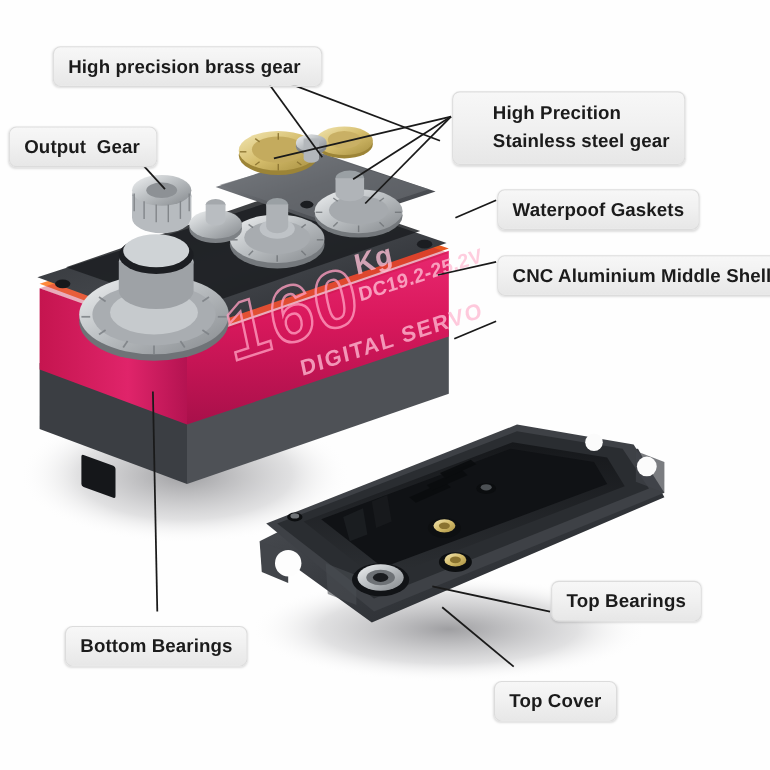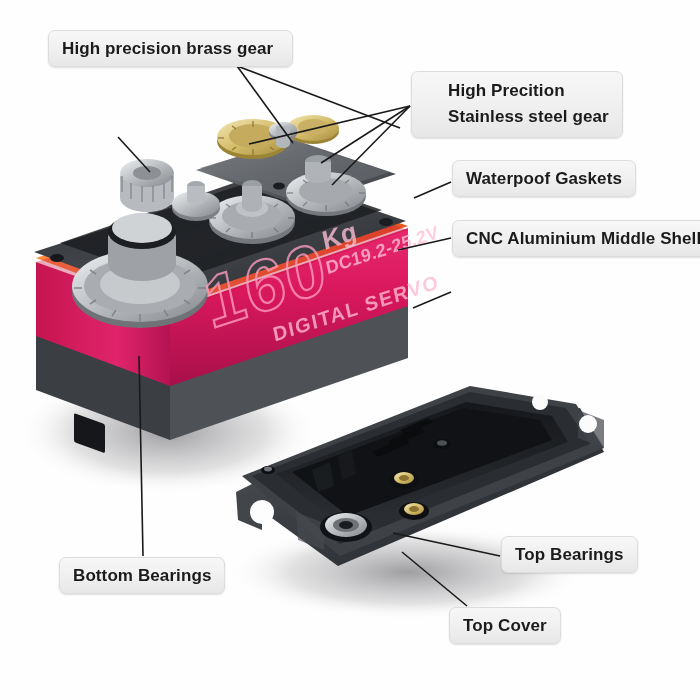--- a/index.html
+++ b/index.html
@@ -25,20 +25,21 @@
     box-shadow: 0 1px 2px rgba(0,0,0,0.13);
     color: #1b1b1b;
     font-weight: bold;
     font-size: 17px;
     letter-spacing: 0.1px;
     line-height: 1.38;
     padding: 6px 13px;
     white-space: pre;
     box-sizing: border-box;
     z-index: 40;
+    margin-top: 12px;
   }
   .chip.two-line { line-height: 1.55; }
 
   
   svg.layer { position:absolute; left:0; top:0; width:700px; height:700px; }
   #leaders { z-index: 35; }
   #art     { z-index: 10; }
 </style>
 </head>
 <body>
@@ -303,21 +304,22 @@
       <line x1="410" y1="106" x2="332" y2="185" stroke="#1a1a1a" stroke-width="1.6"></line>
       <line x1="451" y1="182" x2="414" y2="198" stroke="#1a1a1a" stroke-width="1.6"></line>
       <line x1="451" y1="238" x2="398" y2="250" stroke="#1a1a1a" stroke-width="1.6"></line>
       <line x1="451" y1="292" x2="413" y2="308" stroke="#1a1a1a" stroke-width="1.6"></line>
       <line x1="143" y1="556" x2="139" y2="356" stroke="#1a1a1a" stroke-width="1.6"></line>
       <line x1="500" y1="556" x2="393" y2="533" stroke="#1a1a1a" stroke-width="1.6"></line>
       <line x1="467" y1="606" x2="402" y2="552" stroke="#1a1a1a" stroke-width="1.6"></line>
     </svg>
 
   <div class="chip" style="left: 48px; top: 30px; min-width: 245px; min-height: 33px;">High precision brass gear</div>
+  <div class="chip" style="left: 8px; top: 103px; min-width: 135px; min-height: 33px;">Output  Gear</div>
   <div class="chip two-line" style="left: 411px; top: 71px; min-width: 182px; min-height: 58px; padding-left: 36px;">High Precition
 Stainless steel gear</div>
   <div class="chip" style="left: 452px; top: 160px; min-width: 183px; min-height: 33px;">Waterpoof Gaskets</div>
   <div class="chip" style="left: 452px; top: 220px; min-width: 243px; min-height: 33px;">CNC Aluminium Middle Shell</div>
   <div class="chip" style="left: 59px; top: 557px; min-width: 155px; min-height: 33px;">Bottom Bearings</div>
-  <div class="chip" style="left: 501px; top: 536px; min-width: 130px; min-height: 33px;">Top Bearings</div>
+  <div class="chip" style="left: 501px; top: 516px; min-width: 130px; min-height: 33px;">Top Bearings</div>
   <div class="chip" style="left: 449px; top: 607px; min-width: 111px; min-height: 33px;">Top Cover</div>
 
 </div>
 
 </body></html>

